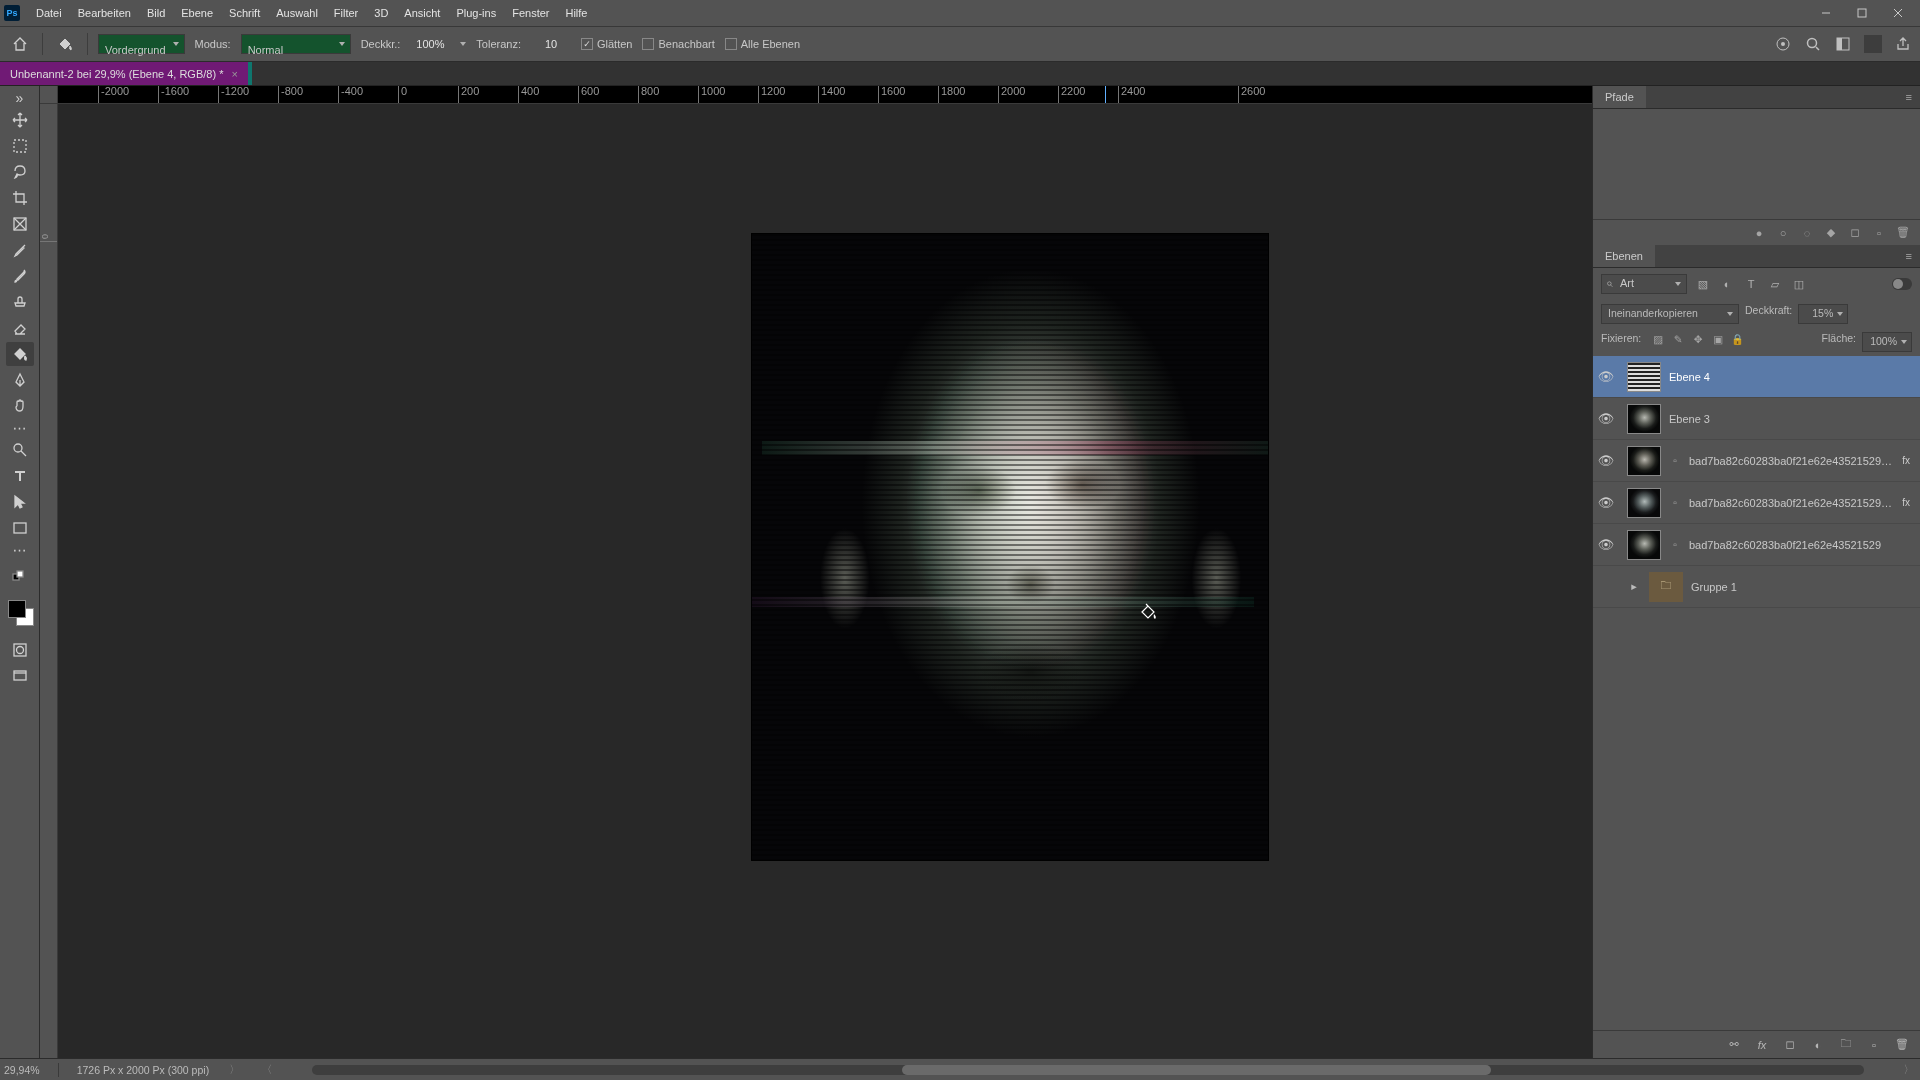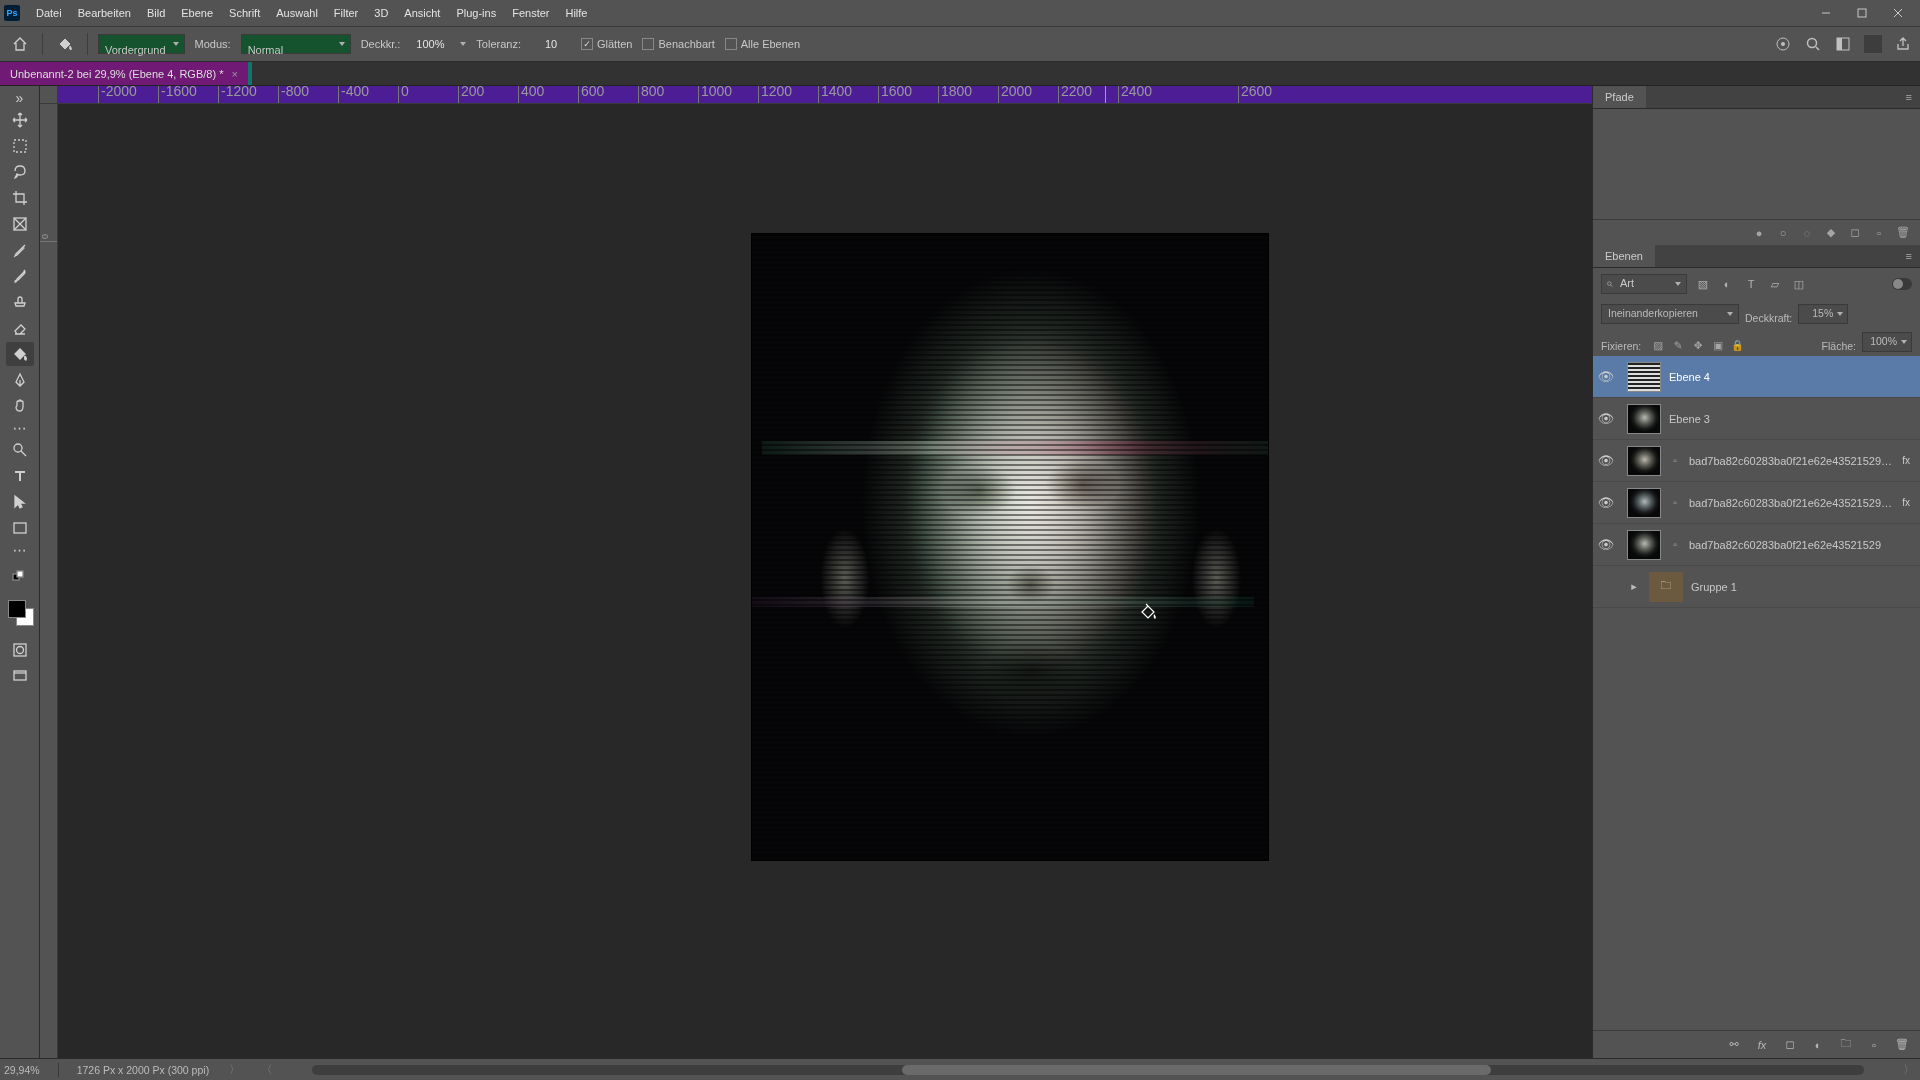--- a/index.html
+++ b/index.html
@@ -42,21 +42,21 @@
 .toolbar .tool.filled svg { fill:#d0d0d0; stroke:none; }
 .toolbar .swatch { margin-top:6px; width:28px; height:28px; position:relative; }
 .toolbar .swatch .fg { position:absolute; width:18px; height:18px; background:#000; border:1px solid #888; left:2px; top:2px; z-index:2;}
 .toolbar .swatch .bg { position:absolute; width:18px; height:18px; background:#fff; border:1px solid #888; left:10px; top:10px; }
 .toolbar .tiny { font-size:14px; color:#d0d0d0; width:28px; text-align:center; }
 
 
 .work-area { flex:1; display:flex; flex-direction:column; background:#323232; position:relative; }
 .hruler-row { display:flex; height:18px; }
 .corner { width:18px; height:18px; background:#535353; border-right:1px solid #3a3a3a; border-bottom:1px solid #3a3a3a;}
-.hruler { flex:1; background:#4c1d95; border-bottom:1px solid #3a3a3a; position:relative; overflow:hidden; font-size:14px; color:#999;}
+.hruler { flex:1; background:#000000; border-bottom:1px solid #3a3a3a; position:relative; overflow:hidden; font-size:11px; color:#999;}
 .hruler .tick { position:absolute; top:0; height:18px; border-left:1px solid #777; padding-left:2px; line-height:10px;}
 .hruler .indicator { position:absolute; top:0; width:1px; height:18px; background:#60b0ff; }
 .canvas-row { flex:1; display:flex; min-height:0;}
 .vruler { width:18px; background:#535353; border-right:1px solid #3a3a3a; position:relative; overflow:hidden; font-size:9px; color:#999;}
 .vruler .tick { position:absolute; left:0; width:18px; border-top:1px solid #777; writing-mode: vertical-rl; transform:rotate(180deg); padding-top:2px;}
 .canvas-viewport { flex:1; background:#282828; position:relative; overflow:hidden; }
 
 
 .artboard { position:absolute; left:694px; top:130px; width:516px; height:626px; background:#060608; overflow:hidden; box-shadow: 0 0 0 1px #000; }
 .face { position:absolute; inset:0;
@@ -95,21 +95,21 @@
 .layers-panel { flex:1; display:flex; flex-direction:column; min-height:0;}
 .layers-controls { padding:6px 8px; display:flex; align-items:center; gap:8px; }
 .layers-controls .search { background:#4b4b4b; border:1px solid #3a3a3a; padding:2px 16px 2px 18px; position:relative; height:20px; flex:0 0 86px;}
 .layers-controls .search::before { content:"⌕"; position:absolute; left:4px; top:1px; transform: scaleX(-1); color:#aaa; font-size:12px;}
 .layers-controls .search::after { content:""; position:absolute; right:5px; top:7px; border-left:3px solid transparent; border-right:3px solid transparent; border-top:4px solid #b0b0b0;}
 .layers-controls .filter-icons { display:flex; gap:8px; }
 .layers-controls .filter-icons div { width:16px; height:16px; display:flex; align-items:center; justify-content:center; opacity:.8;}
 .layers-controls .toggle { margin-left:auto; width:20px; height:12px; border-radius:6px; background:#3a3a3a; position:relative;}
 .layers-controls .toggle::after{content:""; position:absolute; width:10px; height:10px; background:#888; border-radius:50%; top:1px; left:1px;}
 
-.blend-row, .lock-row { padding: 4px 8px; display:flex; align-items:flex-end; gap:6px; font-size:10.5px; color:#bbb;}
+.blend-row, .lock-row { padding: 4px 8px; display:flex; align-items:flex-start; gap:6px; font-size:10.5px; color:#bbb;}
 .blend-row .blend-dd { background:#4b4b4b; border:1px solid #3a3a3a; padding:2px 18px 2px 6px; position:relative; height:20px; width:138px;}
 .blend-row .blend-dd::after { content:""; position:absolute; right:5px; top:7px; border-left:3px solid transparent; border-right:3px solid transparent; border-top:4px solid #b0b0b0;}
 .opacity-box { background:#4b4b4b; border:1px solid #3a3a3a; padding:2px 14px 2px 4px; height:20px; width:50px; position:relative; text-align:right;}
 .opacity-box::after { content:""; position:absolute; right:4px; top:7px; border-left:3px solid transparent; border-right:3px solid transparent; border-top:4px solid #b0b0b0;}
 .lock-row .lock-icons { display:flex; gap:6px; margin-left:4px;}
 .lock-row .lock-icons div { width:14px; height:14px; opacity:.8; display:flex;align-items:center;justify-content:center;}
 
 .layer-list { flex:1; overflow:auto; }
 .layer { display:flex; align-items:center; height:42px; border-bottom:1px solid #494949; padding-right:8px; gap:8px;}
 .layer.selected { background:#5a7aa8; color:#fff; }

